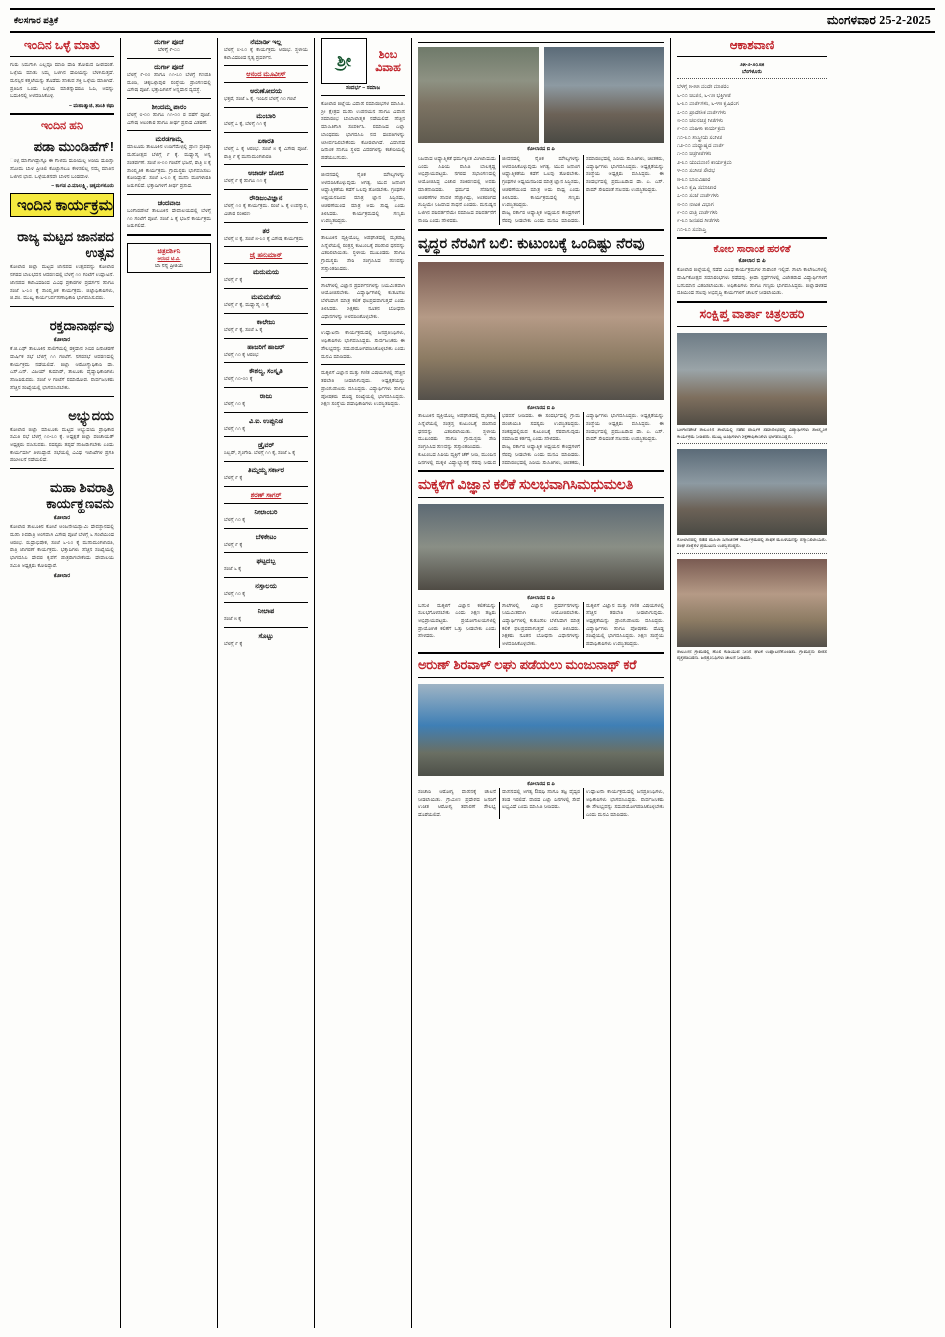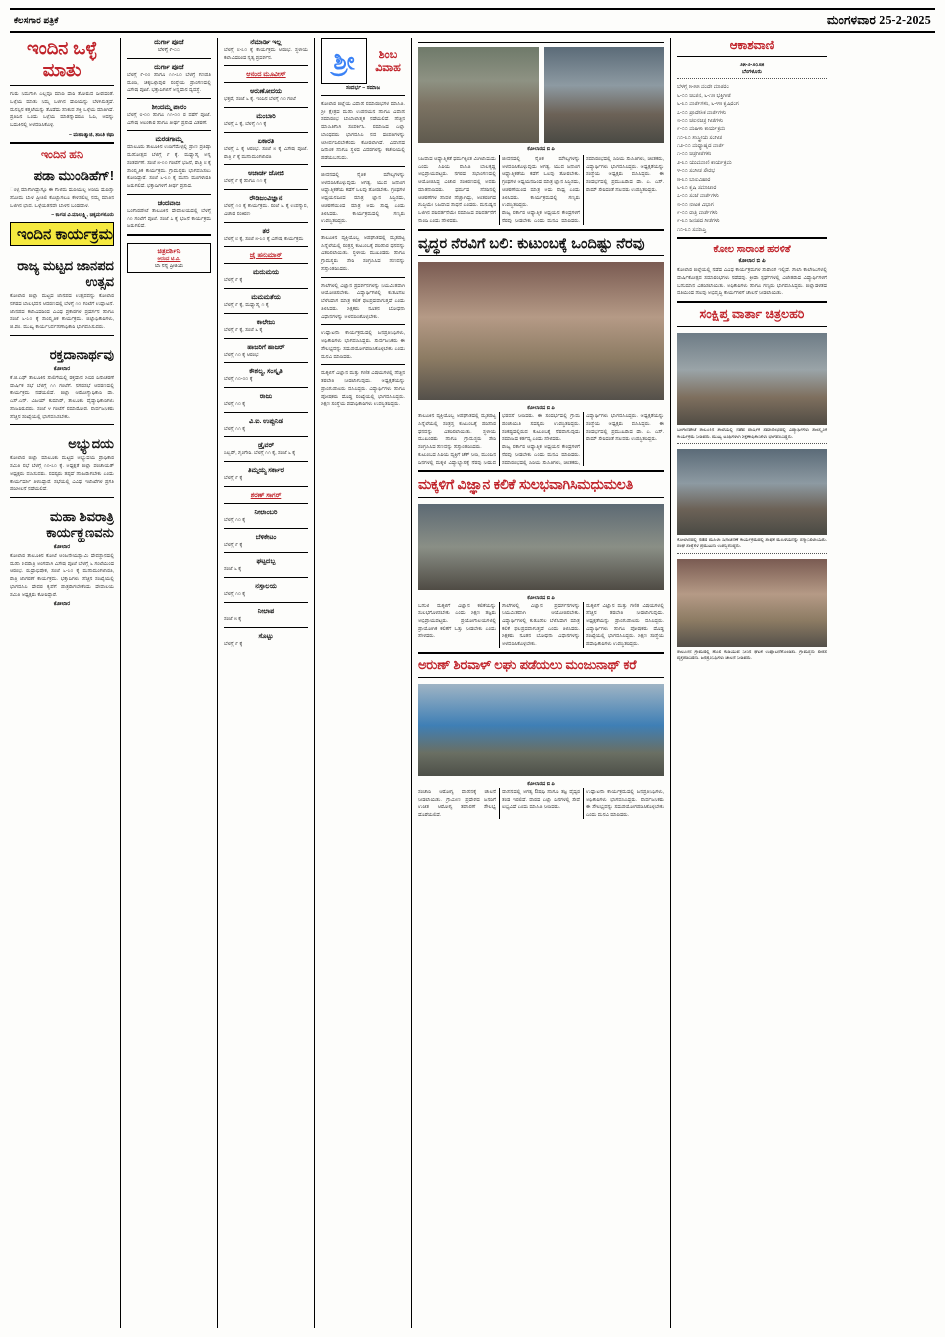--- a/index.html
+++ b/index.html
@@ -6,34 +6,34 @@
   body{font-family:"Liberation Sans",sans-serif;}
   .page{
     width:945px;height:1337px;background:#fdfdfb;position:relative;margin:0 auto;
     box-sizing:border-box;padding:8px 10px;overflow:hidden;
   }
   .masthead{
     border-top:2px solid #000;border-bottom:2px solid #000;
     padding:3px 4px;display:flex;align-items:center;justify-content:space-between;
     font-size:8.5px;font-weight:bold;letter-spacing:.2px;
   }
-  .masthead .m-left{white-space:nowrap;}
+  .masthead .m-left{white-space:nowrap;font-family:Liberation Serif, serif;}
   .masthead .m-center{flex:1;text-align:center;white-space:nowrap;padding:0 6px;}
   .masthead .m-right{white-space:nowrap;font-size:12px;font-family:Liberation Serif, serif;}
   .layout{display:flex;gap:6px;margin-top:5px;height:1290px;}
   .col{display:flex;flex-direction:column;}
   .c1{width:104px;}
   .c2{width:84px;}
   .c3{width:84px;}
   .c4{width:84px;}
   .c5{width:246px;}
   .c6{width:150px;}
   .rule{border-left:1px solid #000;}
   .hdr-red{
-    color:#c0242b;font-weight:bold;text-align:center;font-size:18px;line-height:1.2;
+    color:#c0242b;font-weight:bold;text-align:center;font-size:12px;line-height:1.2;
   }
   .tiny{font-size:5.1px;line-height:1.52;text-align:justify;color:#1a1a1a;}
   .tiny2{font-size:5.4px;line-height:1.55;text-align:justify;color:#1a1a1a;}
   .sig{font-size:5.2px;text-align:right;font-weight:bold;margin-top:2px;}
   .hr{border-top:1px solid #000;margin:4px 0;}
   .hr2{border-top:2px solid #000;margin:4px 0;}
   .yellowbar{
     background:#f5e93f;border:1px solid #000;text-align:right;
     font-weight:bold;font-size:15px;color:#111;padding:2px 0;margin:4px 0 5px;
   }
@@ -43,21 +43,21 @@
   .place{font-size:5.6px;font-weight:bold;text-align:center;margin:2px 0;}
   .bigred{
     color:#c0242b;font-weight:bold;font-size:17px;line-height:1.15;letter-spacing:-.2px;
   }
   .bigdark{color:#111;font-weight:bold;font-size:14.5px;line-height:1.15;}
   .cap{font-size:5px;text-align:center;font-weight:bold;margin:2px 0 1px;}
   .photo{width:100%;background:#8a8d80;position:relative;overflow:hidden;}
   .two{display:flex;gap:5px;}
   .logo{
     width:44px;height:44px;border:1px solid #000;display:flex;align-items:center;
-    justify-content:center;font-size:24px;color:#3b82f6;font-weight:bold;background:#fff;
+    justify-content:center;font-size:16px;color:#14532d;font-weight:bold;background:#fff;
   }
   .datestrip{font-size:5.3px;text-align:center;font-weight:bold;}
   .kh{font-size:6.6px;font-weight:bold;text-align:center;color:#111;}
   .kh.red{color:#c0242b;}
   .kt{font-size:5.2px;line-height:1.5;text-align:center;}
   .ad{border:1px solid #000;text-align:center;padding:3px 2px;margin:3px 0;}
   .adt{font-size:6.5px;font-weight:bold;color:#c0242b;}
   .adb{font-size:5.2px;}
   .imgcap{font-size:4.6px;line-height:1.4;text-align:justify;}
   .sepdot{border-top:1px dotted #555;margin:3px 0;}

